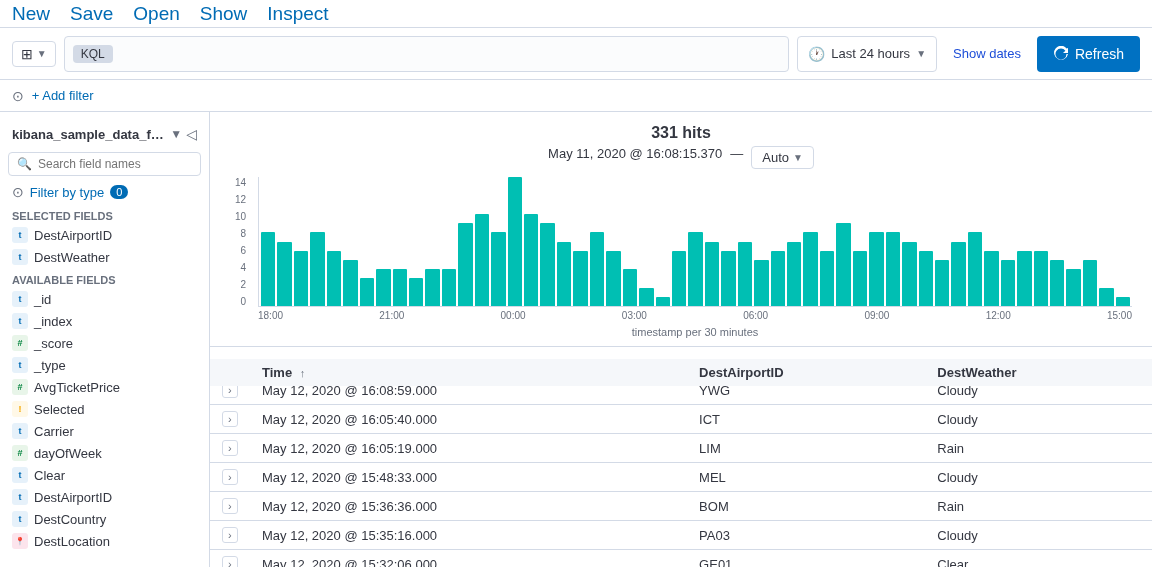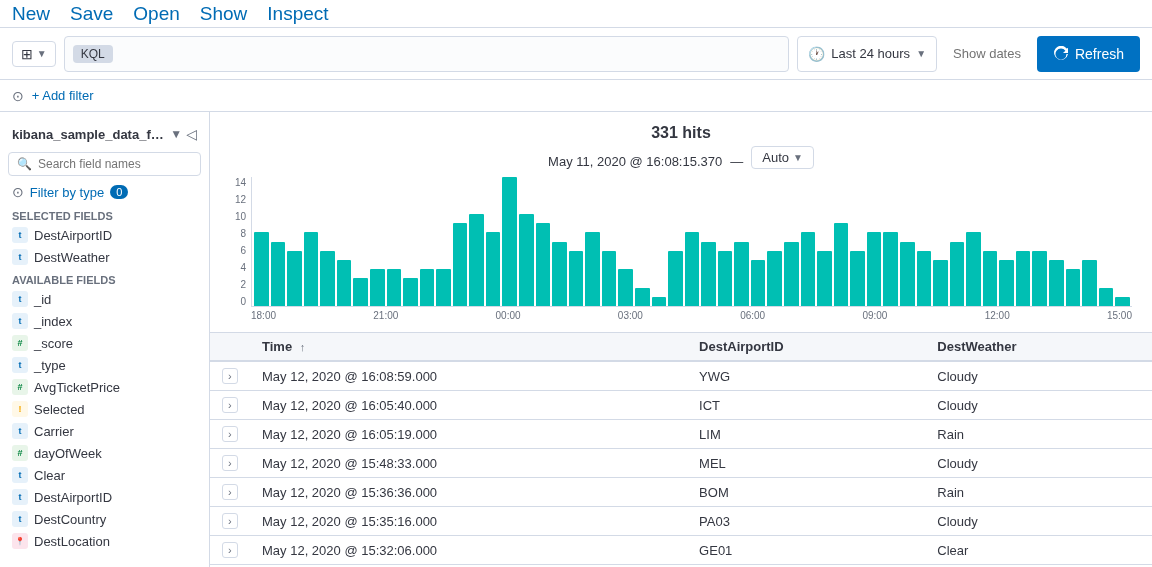--- a/index.html
+++ b/index.html
@@ -10,21 +10,21 @@
     .top-menu-item { color: #006bb4; cursor: pointer; font-size: 19px; padding: 2px 4px; }
 
     
     .toolbar { display: flex; align-items: center; padding: 6px 12px; border-bottom: 1px solid #d3dae6; gap: 8px; background: #fff; height: 52px; }
     .index-selector { display: flex; align-items: center; border: 1px solid #d3dae6; border-radius: 4px; padding: 4px 8px; gap: 4px; cursor: pointer; font-size: 13px; background: #fff; min-width: 36px; }
     .search-bar { flex: 1; display: flex; align-items: center; border: 1px solid #d3dae6; border-radius: 4px; padding: 0 8px; height: 36px; background: #fbfcfd; }
     .search-bar input { border: none; background: transparent; outline: none; font-size: 14px; width: 100%; color: #343741; }
     .kql-badge { background: #d3dae6; color: #343741; border-radius: 4px; padding: 2px 8px; font-size: 12px; font-weight: 500; cursor: pointer; }
     .time-picker { display: flex; align-items: center; border: 1px solid #d3dae6; border-radius: 4px; padding: 0 10px; height: 36px; gap: 6px; cursor: pointer; background: #fff; }
     .time-icon { color: #69707d; font-size: 14px; }
-    .show-dates-btn { color: #737373; cursor: pointer; font-size: 13px; padding: 0 8px; text-align: center; }
+    .show-dates-btn { color: #1d4ed8; cursor: pointer; font-size: 13px; padding: 0 8px; text-align: center; }
     .refresh-btn { display: flex; align-items: center; gap: 6px; background: #0071c2; color: #fff; border: none; border-radius: 4px; padding: 0 16px; height: 36px; cursor: pointer; font-size: 14px; font-weight: 500; }
     .refresh-btn svg { width: 16px; height: 16px; }
 
     
     .filter-bar { display: flex; align-items: center; padding: 4px 12px; border-bottom: 1px solid #d3dae6; height: 32px; gap: 8px; }
     .filter-icon { color: #69707d; font-size: 14px; }
     .add-filter { color: #006bb4; cursor: pointer; font-size: 13px; }
 
     
     .main { display: flex; height: calc(567px - 28px - 52px - 32px); }
@@ -47,33 +47,33 @@
     .type-bool { background: #fff8e7; color: #f5a700; }
     .type-geo { background: #fce4ec; color: #c0392b; }
     .field-name { font-size: 13px; }
 
     
     .content { flex: 1; display: flex; flex-direction: column; overflow: hidden; }
 
     
     .chart-area { padding: 12px 20px 8px; border-bottom: 1px solid #d3dae6; background: #fff; }
     .hits-count { text-align: center; font-size: 16px; font-weight: 700; margin-bottom: 4px; }
-    .date-range { display: flex; align-items: flex-end; justify-content: center; gap: 8px; margin-bottom: 8px; font-size: 13px; }
+    .date-range { display: flex; align-items: flex-start; justify-content: center; gap: 8px; margin-bottom: 8px; font-size: 13px; }
     .auto-select { display: flex; align-items: center; border: 1px solid #d3dae6; border-radius: 4px; padding: 3px 10px; gap: 4px; cursor: pointer; background: #fff; font-size: 13px; }
-    .chart-container { display: flex; gap: 1px; justify-content: flex-end; }
+    .chart-container { display: flex; gap: 8px; justify-content: flex-end; }
     .chart-bars-wrapper { flex: 1; display: flex; flex-direction: column; }
     .bars-area { display: flex; align-items: flex-end; gap: 2px; height: 130px; border-left: 1px solid #d3dae6; border-bottom: 1px solid #d3dae6; padding: 0 2px; overflow: hidden; }
     .bar { background: #00bfb3; min-width: 8px; flex: 1; border-radius: 1px 1px 0 0; cursor: pointer; }
     .x-labels { display: flex; justify-content: space-between; padding: 3px 0; font-size: 10px; color: #69707d; }
     .x-axis-title { text-align: center; font-size: 11px; color: #69707d; margin-top: 2px; }
 
     
     .table-area { flex: 1; overflow-y: auto; }
     table { width: 100%; border-collapse: collapse; }
-    thead th { background: #f5f7fa; border-bottom: 2px solid #d3dae6; padding: 6px 12px; text-align: left; font-size: 13px; font-weight: 600; color: #343741; position: sticky; top: 0; z-index: 1; }
+    thead th { background: #f5f7fa; border-bottom: 2px solid #d3dae6; padding: 6px 12px; text-align: left; font-size: 13px; font-weight: 600; color: #343741; position: sticky; top: 12px; z-index: 1; }
     thead th.sortable { cursor: pointer; }
     thead th .sort-icon { font-size: 11px; color: #69707d; margin-left: 4px; }
     tbody tr { border-bottom: 1px solid #d3dae6; }
     td { padding: 6px 12px; font-size: 13px; color: #343741; }
     .expand-btn { background: none; border: 1px solid #d3dae6; border-radius: 3px; cursor: pointer; padding: 1px 5px; font-size: 11px; color: #69707d; }
     .time-cell { color: #343741; white-space: nowrap; }
   </style>
 </head>
 <body>
 
@@ -277,20 +277,21 @@
           <div class="x-labels">
             <span>18:00</span>
             <span>21:00</span>
             <span>00:00</span>
             <span>03:00</span>
             <span>06:00</span>
             <span>09:00</span>
             <span>12:00</span>
             <span>15:00</span>
           </div>
+          <div class="x-axis-title">timestamp per 30 minutes</div>
         </div>
       </div>
     </div>
 
     <div class="table-area">
       <table>
         <thead>
           <tr>
             <th style="width:40px;"></th>
             <th class="sortable">

